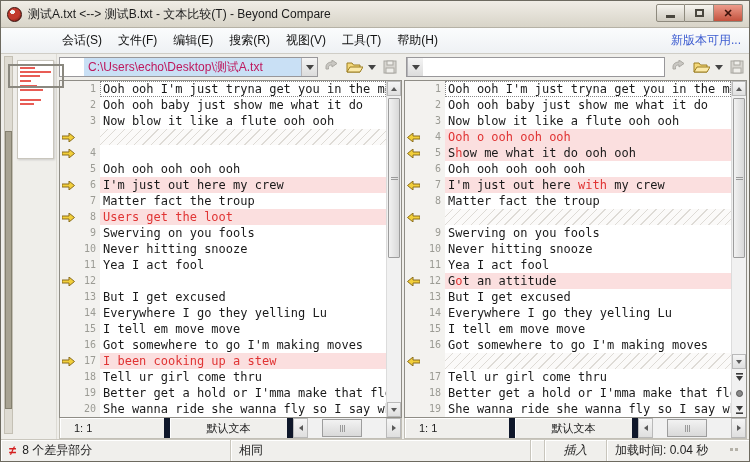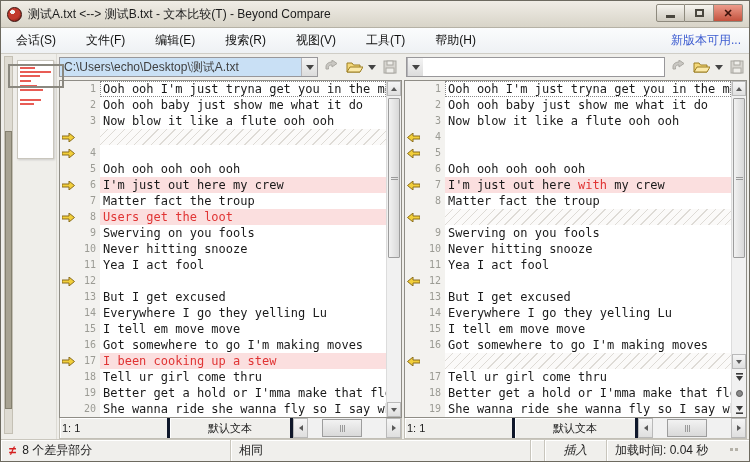--- a/index.html
+++ b/index.html
@@ -17,21 +17,21 @@
     background:linear-gradient(#f6f4ef,#cfcbc0); font-size:10px; color:#4a473f; }
   .win-btn:first-child { border-left-width:1px; border-radius:2px 0 0 2px; }
   .win-btn.close { background:linear-gradient(#eda globe,#c4523e); background:linear-gradient(#ed9c8b,#c4523e); border-radius:0 2px 2px 0; color:#3d120c; font-weight:bold; }
   .glyph-min { width:9px; height:3px; background:#4a473f; margin-top:7px; }
   .glyph-max { width:9px; height:8px; border:2px solid #4a473f; }
   .glyph-close { font-size:11px; font-weight:bold; }
 
   
   .menubar { height:26px; flex:0 0 26px; background:linear-gradient(#fbfcfd,#eef1f4); display:flex; align-items:center;
     padding:0 8px; border-bottom:1px solid #cfcdc6; }
-  .menu-items { display:flex; gap:16px; }
+  .menu-items { display:flex; gap:2px;margin-left:46px; }
   .menu-item { font-size:12px; color:#111; padding:3px 7px; }
   .update-link { margin-left:auto; font-size:12px; color:#3b5bd0; }
 
   
   .body { flex:1 1 auto; display:flex; min-height:0; background:#efeeea; }
 
   
   .sidebar { flex:0 0 56px; position:relative; background:#efeeea; border-right:1px solid #dddbd4; }
   .map-track { position:absolute; left:3px; top:2px; width:9px; height:378px; background:#dedbd2; border:1px solid #c4c0b4; }
   .map-thumb { position:absolute; left:0px; top:74px; width:7px; height:278px; background:#a8a392; border:1px solid #84806f; }
@@ -40,21 +40,21 @@
   .map-viewport { position:absolute; left:-10px; top:3px; width:56px; height:24px; border:2px solid #8a887f; }
 
   
   .right-col { flex:1 1 auto; display:flex; flex-direction:column; min-width:0; }
 
   
   .toolbar { height:26px; flex:0 0 26px; display:flex; align-items:center; background:#efeeea; padding:2px 2px 2px 2px; gap:6px; }
   .path-group { display:flex; align-items:center; flex:1 1 0; min-width:0; gap:3px; }
   .combo { display:flex; height:20px; border:1px solid #98979a; background:#fff; flex:1 1 auto; min-width:0; }
   .combo.selected .combo-input { background:#c9e0f5; }
-  .combo-input { flex:1 1 auto; min-width:0; border:0; outline:none; font-size:12px; padding:0 4px; background:#fff; color:#404040; font-family:"Liberation Sans",sans-serif; }
+  .combo-input { flex:1 1 auto; min-width:0; border:0; outline:none; font-size:12px; padding:0 4px; background:#fff; color:#be185d; font-family:"Liberation Sans",sans-serif;margin-left:24px; }
   .combo-btn { flex:0 0 16px; display:flex; align-items:center; justify-content:center; background:linear-gradient(#f4f4f4,#dcdcdc); border-left:1px solid #b5b4b8; }
   .tri-down { width:0; height:0; border-left:4px solid transparent; border-right:4px solid transparent; border-top:5px solid #444; }
   .tool-ic { width:20px; height:20px; display:flex; align-items:center; justify-content:center; }
   .tool-ic svg { display:block; }
   .mini-drop { width:10px; display:flex; align-items:center; justify-content:center; }
 
   
   .panes { flex:1 1 auto; display:flex; min-height:0; gap:2px; padding:0 2px; }
   .pane { flex:1 1 0; display:flex; flex-direction:column; min-width:0; }
   .editor { flex:1 1 auto; display:flex; border:1px solid #8f8d86; background:#fff; min-height:0; overflow:hidden; }
@@ -75,21 +75,21 @@
   .sb-btn { flex:0 0 15px; background:linear-gradient(#f5f5f5,#dfdfdf); border:1px solid #b9b9b9; display:flex; align-items:center; justify-content:center; }
   .sb-track { flex:1 1 auto; position:relative; }
   .sb-thumb { position:absolute; left:1px; right:1px; top:2px; height:160px; background:linear-gradient(90deg,#f2f2f2,#d9d9d9); border:1px solid #9d9d9d; border-radius:1px; display:flex; align-items:center; justify-content:center; }
   .grip { width:7px; border-top:1px solid #9a9a9a; border-bottom:1px solid #9a9a9a; height:3px; }
   .tri-up-s { width:0; height:0; border-left:3px solid transparent; border-right:3px solid transparent; border-bottom:4px solid #5a5a5a; }
   .tri-dn-s { width:0; height:0; border-left:3px solid transparent; border-right:3px solid transparent; border-top:4px solid #5a5a5a; }
   .nav-btn { flex:0 0 16px; background:#f1f1f1; display:flex; align-items:center; justify-content:center; }
 
   
   .pane-status { flex:0 0 21px; display:flex; align-items:stretch; background:#f0efec; border:1px solid #c2bfb6; border-top:0; font-size:11px; color:#222; }
-  .ps-seg { display:flex; align-items:center; padding:0 2px; border-right:3px solid #0f172a; box-shadow:inset 1px 1px 0 #fff; }
+  .ps-seg { display:flex; align-items:center; padding:0 14px; border-right:6px solid #0f172a; box-shadow:inset 1px 1px 0 #fff; }
   .ps-pos { flex:0 0 110px; }
   .ps-syntax { flex:1 1 auto; justify-content:center; }
   .hscroll { flex:0 0 108px; display:flex; align-items:stretch; background:#f1f1f1; }
   .hs-btn { flex:0 0 15px; background:linear-gradient(#f5f5f5,#dfdfdf); border:1px solid #b9b9b9; display:flex; align-items:center; justify-content:center; }
   .hs-track { flex:1 1 auto; position:relative; }
   .hs-thumb { position:absolute; top:1px; bottom:1px; left:14px; width:40px; background:linear-gradient(#f2f2f2,#d9d9d9); border:1px solid #9d9d9d; display:flex; align-items:center; justify-content:center; gap:1px; }
   .hs-thumb i { display:block; width:1px; height:7px; background:#9a9a9a; }
   .tri-left { width:0; height:0; border-top:3px solid transparent; border-bottom:3px solid transparent; border-right:4px solid #5a5a5a; }
   .tri-right { width:0; height:0; border-top:3px solid transparent; border-bottom:3px solid transparent; border-left:4px solid #5a5a5a; }
 
@@ -297,38 +297,38 @@
         </div>
 
         <div class="pane">
           <div class="editor">
             <div class="rows-wrap">
                 <div class="row"><div class="cell-arrow"></div><div class="cell-num">1</div><div class="cell-text cursorline"><span>Ooh ooh I'm just tryna get you in the mood</span></div></div>
                 <div class="row"><div class="cell-arrow"></div><div class="cell-num">2</div><div class="cell-text"><span>Ooh ooh baby just show me what it do</span></div></div>
                 <div class="row"><div class="cell-arrow"></div><div class="cell-num">3</div><div class="cell-text"><span>Now blow it like a flute ooh ooh</span></div></div>
                 <div class="row pink"><div class="cell-arrow"><svg width="13" height="9" viewBox="0 0 13 9" class="diff-arrow-svg flip">
                       <polygon points="0,3 7,3 7,0 12.5,4.5 7,9 7,6 0,6" fill="#f2cf3a" stroke="#8a6d1c"></polygon>
-                    </svg></div><div class="cell-num">4</div></div>
+                    </svg></div><div class="cell-num">4</div><div class="cell-text"><span class="red">Ooh o ooh ooh ooh</span></div></div>
                 <div class="row pink"><div class="cell-arrow"><svg width="13" height="9" viewBox="0 0 13 9" class="diff-arrow-svg flip">
                       <polygon points="0,3 7,3 7,0 12.5,4.5 7,9 7,6 0,6" fill="#f2cf3a" stroke="#8a6d1c"></polygon>
-                    </svg></div><div class="cell-num">5</div></div>
+                    </svg></div><div class="cell-num">5</div><div class="cell-text"><span>S</span><span class="red">h</span><span>ow me what it do ooh ooh</span></div></div>
                 <div class="row"><div class="cell-arrow"></div><div class="cell-num">6</div><div class="cell-text"><span>Ooh ooh ooh ooh ooh</span></div></div>
                 <div class="row pink"><div class="cell-arrow"><svg width="13" height="9" viewBox="0 0 13 9" class="diff-arrow-svg flip">
                       <polygon points="0,3 7,3 7,0 12.5,4.5 7,9 7,6 0,6" fill="#f2cf3a" stroke="#8a6d1c"></polygon>
                     </svg></div><div class="cell-num">7</div><div class="cell-text"><span>I'm just out here </span><span class="red">with</span><span> my crew</span></div></div>
                 <div class="row"><div class="cell-arrow"></div><div class="cell-num">8</div><div class="cell-text"><span>Matter fact the troup</span></div></div>
                 <div class="row"><div class="cell-arrow"><svg width="13" height="9" viewBox="0 0 13 9" class="diff-arrow-svg flip">
                       <polygon points="0,3 7,3 7,0 12.5,4.5 7,9 7,6 0,6" fill="#f2cf3a" stroke="#8a6d1c"></polygon>
                     </svg></div><div class="cell-num"></div><div class="cell-text hatch"></div></div>
                 <div class="row"><div class="cell-arrow"></div><div class="cell-num">9</div><div class="cell-text"><span>Swerving on you fools</span></div></div>
                 <div class="row"><div class="cell-arrow"></div><div class="cell-num">10</div><div class="cell-text"><span>Never hitting snooze</span></div></div>
                 <div class="row"><div class="cell-arrow"></div><div class="cell-num">11</div><div class="cell-text"><span>Yea I act fool</span></div></div>
                 <div class="row pink"><div class="cell-arrow"><svg width="13" height="9" viewBox="0 0 13 9" class="diff-arrow-svg flip">
                       <polygon points="0,3 7,3 7,0 12.5,4.5 7,9 7,6 0,6" fill="#f2cf3a" stroke="#8a6d1c"></polygon>
-                    </svg></div><div class="cell-num">12</div></div>
+                    </svg></div><div class="cell-num">12</div><div class="cell-text"><span>G</span><span class="red">o</span><span>t an attitude</span></div></div>
                 <div class="row"><div class="cell-arrow"></div><div class="cell-num">13</div><div class="cell-text"><span>But I get excused</span></div></div>
                 <div class="row"><div class="cell-arrow"></div><div class="cell-num">14</div><div class="cell-text"><span>Everywhere I go they yelling Lu</span></div></div>
                 <div class="row"><div class="cell-arrow"></div><div class="cell-num">15</div><div class="cell-text"><span>I tell em move move</span></div></div>
                 <div class="row"><div class="cell-arrow"></div><div class="cell-num">16</div><div class="cell-text"><span>Got somewhere to go I'm making moves</span></div></div>
                 <div class="row"><div class="cell-arrow"><svg width="13" height="9" viewBox="0 0 13 9" class="diff-arrow-svg flip">
                       <polygon points="0,3 7,3 7,0 12.5,4.5 7,9 7,6 0,6" fill="#f2cf3a" stroke="#8a6d1c"></polygon>
                     </svg></div><div class="cell-num"></div><div class="cell-text hatch"></div></div>
                 <div class="row"><div class="cell-arrow"></div><div class="cell-num">17</div><div class="cell-text"><span>Tell ur girl come thru</span></div></div>
                 <div class="row"><div class="cell-arrow"></div><div class="cell-num">18</div><div class="cell-text"><span>Better get a hold or I'mma make that flow</span></div></div>
                 <div class="row"><div class="cell-arrow"></div><div class="cell-num">19</div><div class="cell-text"><span>She wanna ride she wanna fly so I say whe</span></div></div>

